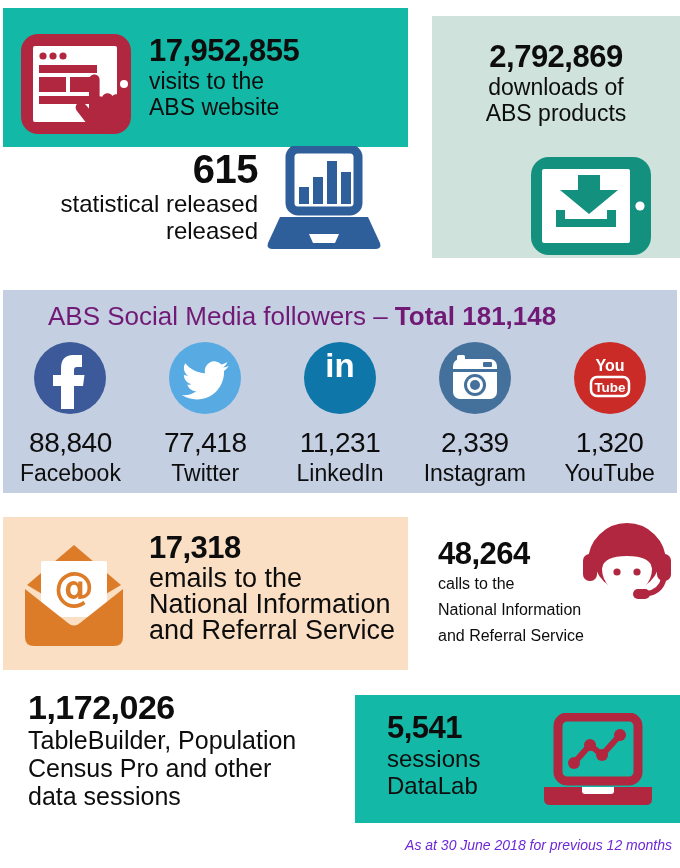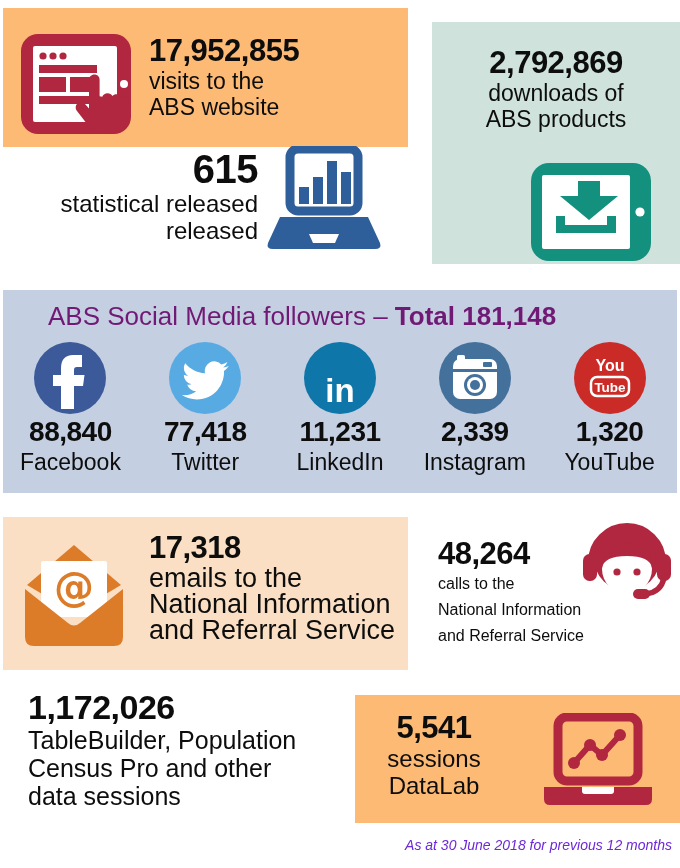--- a/index.html
+++ b/index.html
@@ -1,57 +1,57 @@
 <!DOCTYPE html>
 <html><head>
 <meta charset="utf-8">
 <style>
   html,body{margin:0;padding:0;background:#ffffff;}
   #stage{position:relative;width:680px;height:868px;background:#ffffff;overflow:hidden;
          font-family:"Liberation Sans",sans-serif;color:#111;}
   .box{position:absolute;}
-  .bg-pink{background:#fdba74;}
+  .bg-pink{background:#14b8a6;}
   .bg-teal{background:#cfe3dc;}
   .bg-blue{background:#c5cfe2;}
   .bg-peach{background:#fadfc4;}
 
   .num{font-weight:bold;letter-spacing:-0.5px;color:#0d0d0d;}
   .line{color:#0d0d0d;}
 
   
   #visits-box{left:3px;top:8px;width:405px;height:139px;}
   #visits-icon{position:absolute;left:15px;top:20px;width:122px;height:114px;}
   #visits-text{position:absolute;left:146px;top:26px;}
   #visits-text .num{font-size:31px;line-height:34px;}
   #visits-text .line{font-size:23px;line-height:26px;}
 
   
-  #downloads-box{left:432px;top:22px;width:248px;height:242px;text-align:center;}
+  #downloads-box{left:432px;top:16px;width:248px;height:242px;text-align:center;}
   #downloads-text{padding-top:24px;}
   #downloads-text .num{font-size:31px;line-height:34px;}
   #downloads-text .line{font-size:23px;line-height:26px;}
   #downloads-icon{position:absolute;left:96px;top:140px;width:126px;height:100px;}
 
   
   #products-text{position:absolute;left:0;top:148px;width:258px;text-align:right;}
   #products-text .num{font-size:40px;line-height:42px;}
   #products-text .line{font-size:24px;line-height:27px;}
   #products-icon{position:absolute;left:263px;top:146px;width:122px;height:112px;}
 
   
   #social-box{left:3px;top:290px;width:674px;height:203px;}
   #social-title{position:absolute;left:45px;top:11px;font-size:26px;color:#701a75;}
   #social-title b{font-weight:bold;}
   #social-row{position:absolute;left:0;top:52px;width:674px;display:flex;}
   .social-col{flex:1;text-align:center;}
   .social-circle{width:72px;height:72px;border-radius:50%;margin:0 auto;position:relative;}
   .social-circle svg{position:absolute;left:0;top:0;}
-  .social-count{font-size:28px;font-weight:bold;letter-spacing:-0.5px;margin-top:2px;color:#0d0d0d;}
+  .social-count{font-size:28px;font-weight:normal;letter-spacing:-0.5px;margin-top:13px;color:#0d0d0d;}
   .social-label{font-size:23px;margin-top:1px;color:#0d0d0d;}
-  .glyph-in{position:absolute;left:0;top:30px;width:72px;text-align:center;
+  .glyph-in{position:absolute;left:0;top:5px;width:72px;text-align:center;
             color:#fff;font-size:33px;font-weight:bold;font-family:"Liberation Sans",sans-serif;}
 
   
   #emails-box{left:3px;top:517px;width:405px;height:153px;}
   #emails-icon{position:absolute;left:14px;top:16px;width:114px;height:118px;}
   #emails-text{position:absolute;left:146px;top:14px;}
   #emails-text .num{font-size:31px;line-height:34px;}
   #emails-text .line{font-size:27px;line-height:26px;}
 
   
@@ -60,21 +60,21 @@
   #calls-text .line{font-size:16px;line-height:26px;}
   #calls-icon{position:absolute;left:576px;top:516px;width:102px;height:96px;}
 
   
   #sessions-text{position:absolute;left:28px;top:688px;}
   #sessions-text .num{font-size:34px;line-height:38px;}
   #sessions-text .line{font-size:25px;line-height:28px;}
 
   
   #datalab-box{left:355px;top:695px;width:325px;height:128px;}
-  #datalab-text{position:absolute;left:0;top:16px;width:158px;text-align:center;}
+  #datalab-text{position:absolute;left:0;top:16px;width:158px;text-align:left;padding-left:32px;}
   #datalab-text .num{font-size:31px;line-height:34px;}
   #datalab-text .line{font-size:24px;line-height:27px;}
   #datalab-icon{position:absolute;left:181px;top:18px;width:124px;height:96px;}
 
   
   #footnote{position:absolute;right:8px;top:837px;font-size:14px;font-style:italic;color:#6d28d9;}
 </style>
 </head>
 <body>
 

